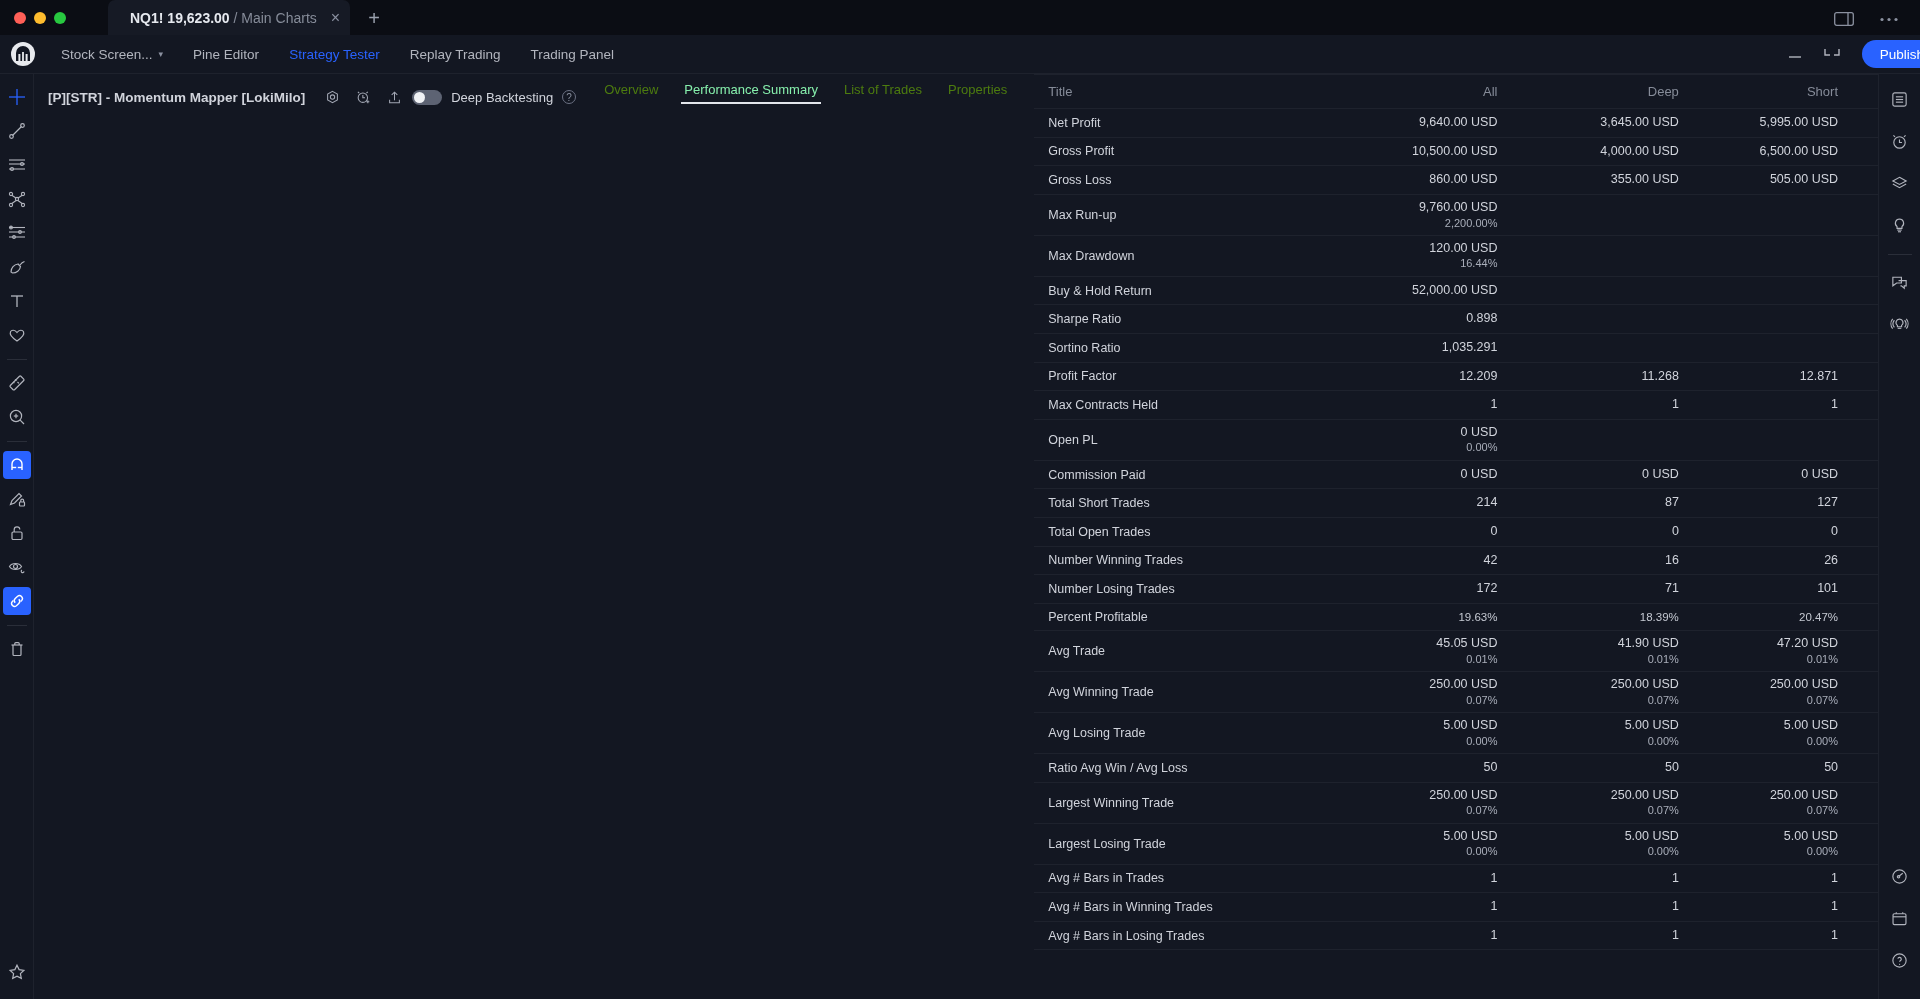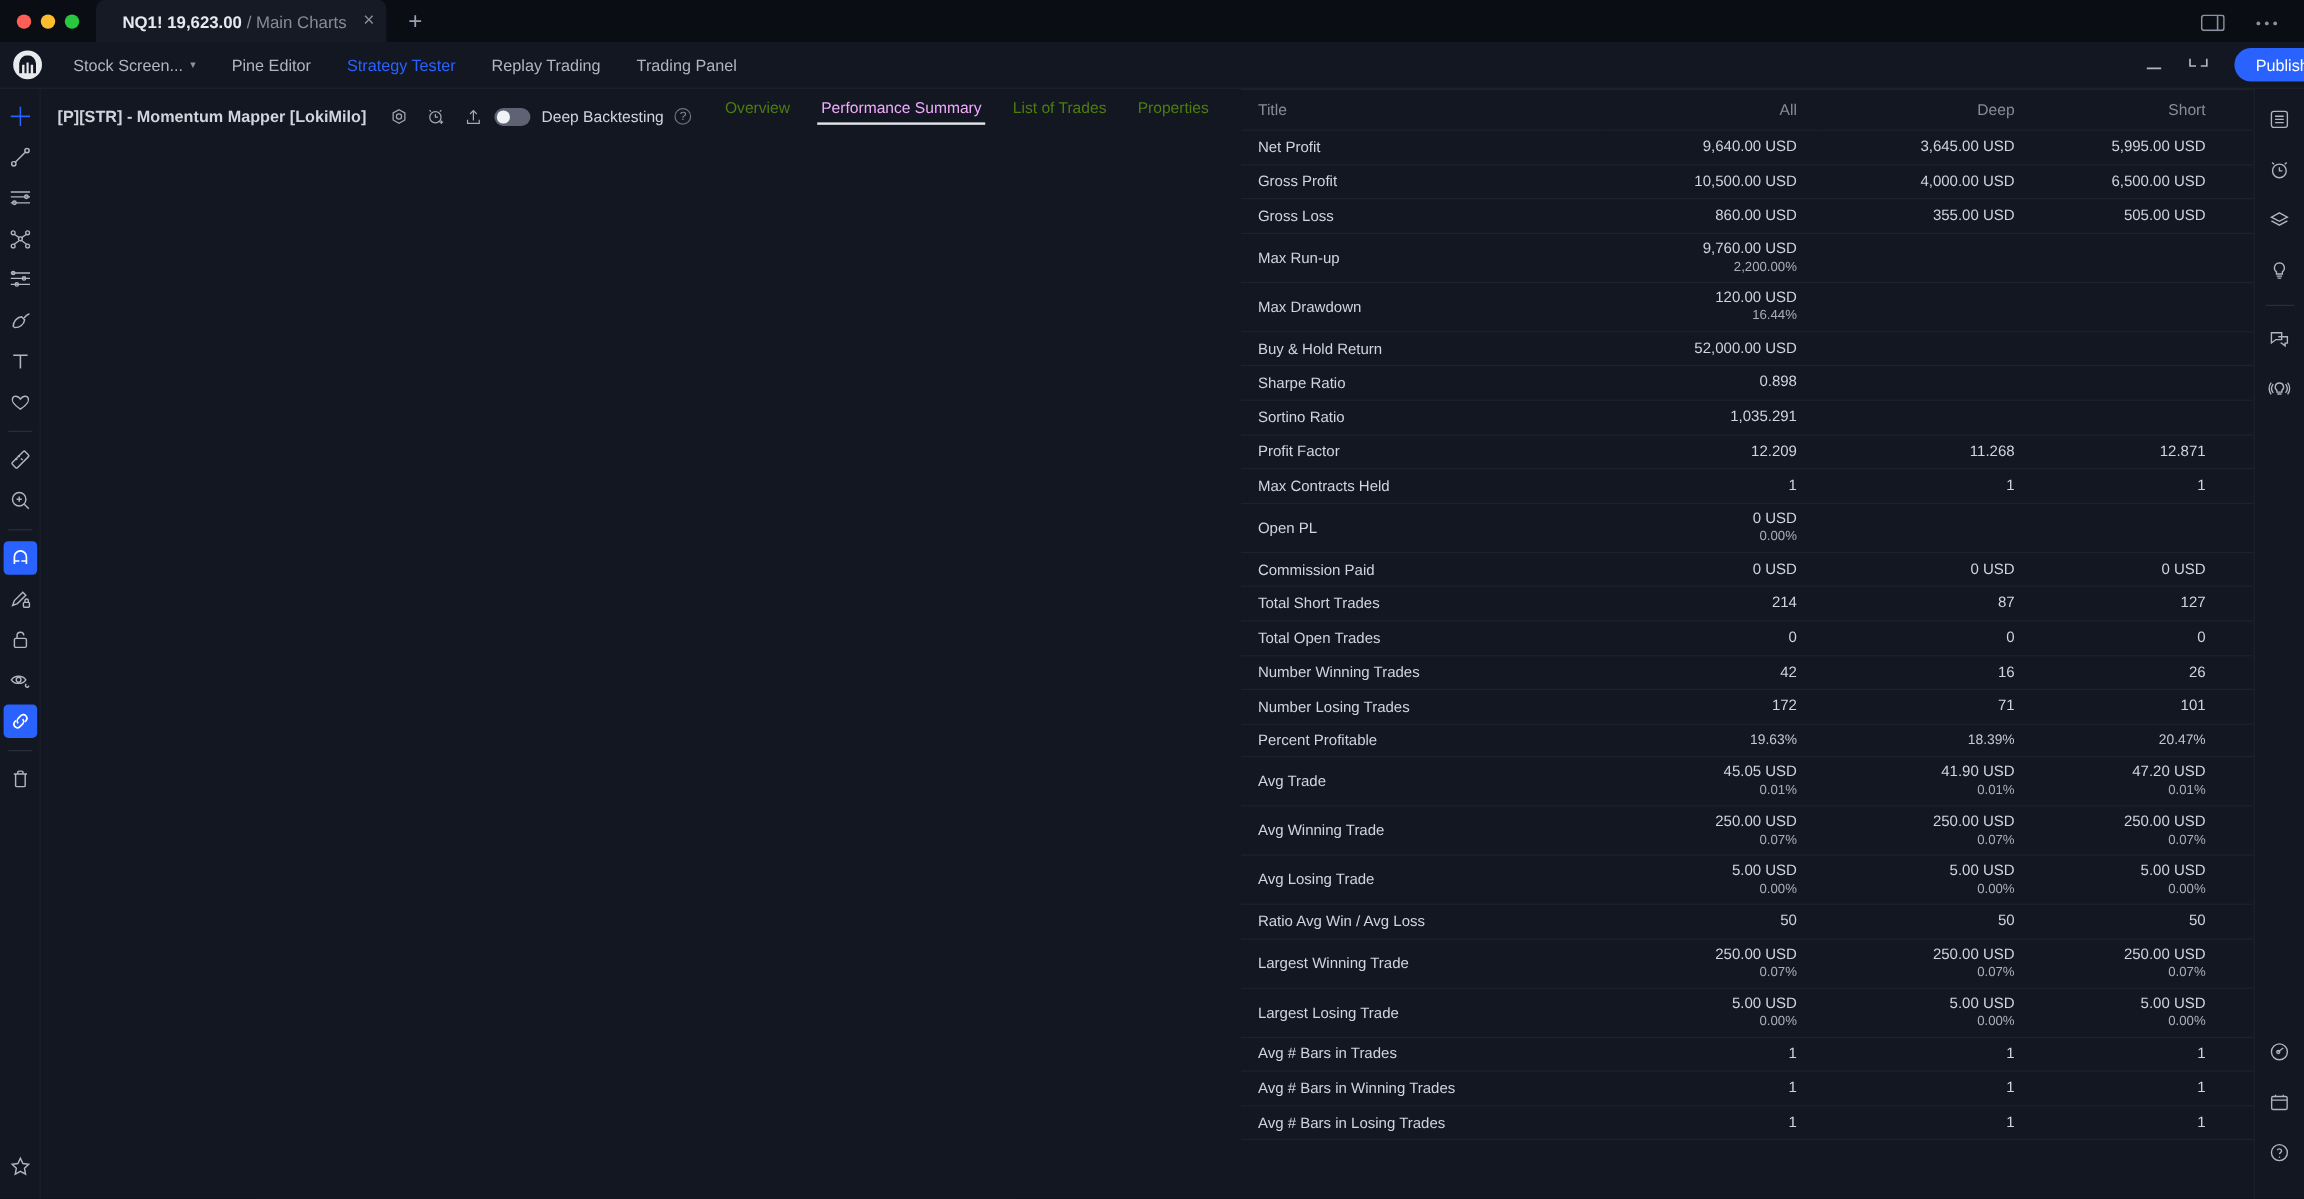--- a/index.html
+++ b/index.html
@@ -18,21 +18,21 @@
     position: relative; flex: 0 0 35px;
   }
   .traffic { display: flex; gap: 8px; align-items: center; padding: 0 14px 11px 14px; }
   .dot { width: 12px; height: 12px; border-radius: 50%; }
   .dot.red { background: #ff5f57; }
   .dot.yellow { background: #febc2e; }
   .dot.green { background: #28c840; }
   .tab-strip { display: flex; align-items: flex-end; height: 35px; }
   .browser-tab {
     height: 35px; background: #161a25; display: flex; align-items: center;
-    padding: 0 10px 0 22px; gap: 14px; border-radius: 7px 7px 0 0; min-width: 230px;
+    padding: 0 10px 0 22px; gap: 14px; border-radius: 7px 7px 0 0; min-width: 230px; margin-left: 28px;
   }
   .tab-title { font-size: 14px; color: #d7dae2; white-space: nowrap; }
   .tab-title b { font-weight: 700; color: #e6e9ef; }
   .tab-title span.sep { color: #868c99; font-weight: 400; }
   .tab-close { color: #8a90a0; font-size: 16px; line-height: 1; cursor: pointer; }
   .new-tab { color: #9aa0ae; font-size: 20px; line-height: 1; padding: 0 18px 7px 18px; cursor: pointer; }
   .win-right { margin-left: auto; display: flex; align-items: center; gap: 26px; padding: 0 22px 9px 0; }
   .win-icon { color: #8b91a0; display: flex; align-items: center; }
 
   
@@ -103,21 +103,21 @@
     color: #8b91a0; font-size: 10px; display: flex; align-items: center;
     justify-content: center; cursor: pointer;
   }
 
   .st-tabs { display: flex; align-items: center; gap: 0; padding: 0 14px; height: 30px; flex: 0 0 30px; }
   .st-tab {
     font-size: 13px; color: #4d7c0f; padding: 0 13px; height: 30px;
     display: flex; align-items: center; cursor: pointer; position: relative; white-space: nowrap;
   }
   .st-tab:first-child { padding-left: 0; }
-  .st-tab.active { color: #f0abfc; }
+  .st-tab.active { color: #86efac; }
   .st-tab.active::after {
     content: ''; position: absolute; left: 10px; right: 10px; bottom: 0;
     height: 2px; background: #e3e6ec;
   }
   .st-tab:first-child.active::after { left: 0; }
 
   
   .table-wrap { flex: 1 1 auto; overflow: hidden; border-top: 1px solid #1e222d; }
   table.perf { width: 100%; border-collapse: collapse; table-layout: fixed; }
   table.perf th {

